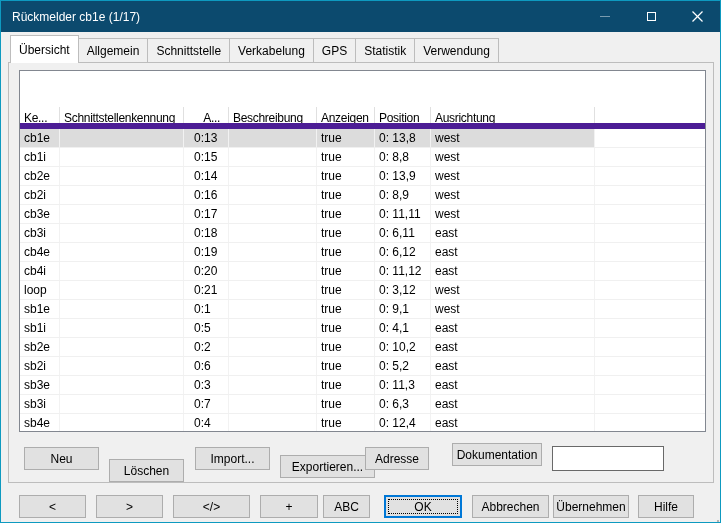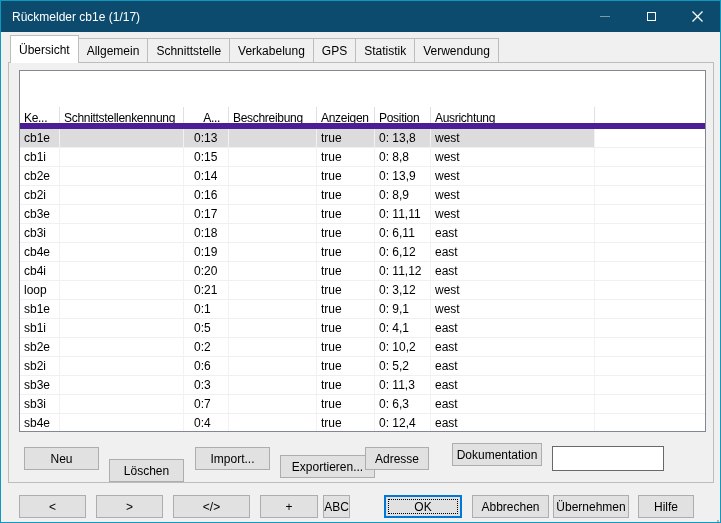--- a/index.html
+++ b/index.html
@@ -53,21 +53,21 @@
   .a-adresse{left:356px;top:384px;width:64px;}
   .a-doku{left:443px;top:380px;width:90px;}
   .text-input{position:absolute;left:543px;top:383px;width:112px;height:25px;
     border:1px solid #696969;background:#fff;font:12px "Liberation Sans",sans-serif;
     padding:0 4px;outline:none;}
   
   .b-prev{left:18px;top:494px;width:67px;}
   .b-next{left:95px;top:494px;width:67px;}
   .b-code{left:172px;top:494px;width:77px;}
   .b-plus{left:259px;top:494px;width:58px;}
-  .b-abc{left:322px;top:494px;width:27px;}
+  .b-abc{left:322px;top:494px;width:47px;}
   .b-ok{left:383px;top:494px;width:78px;border:2px solid #0078d7;
     outline:1px dotted #000;outline-offset:-5px;}
   .b-abbrechen{left:471px;top:494px;width:77px;}
   .b-uebernehmen{left:552px;top:494px;width:76px;}
   .b-hilfe{left:637px;top:494px;width:56px;}
   
   .grip{position:absolute;right:5px;bottom:4px;width:2px;height:2px;background:transparent;
     box-shadow:8px 8px #b4b4b4,8px 4px #b4b4b4,4px 8px #b4b4b4,
                8px 0 #b4b4b4,0 8px #b4b4b4,4px 4px #b4b4b4;}
 </style>

